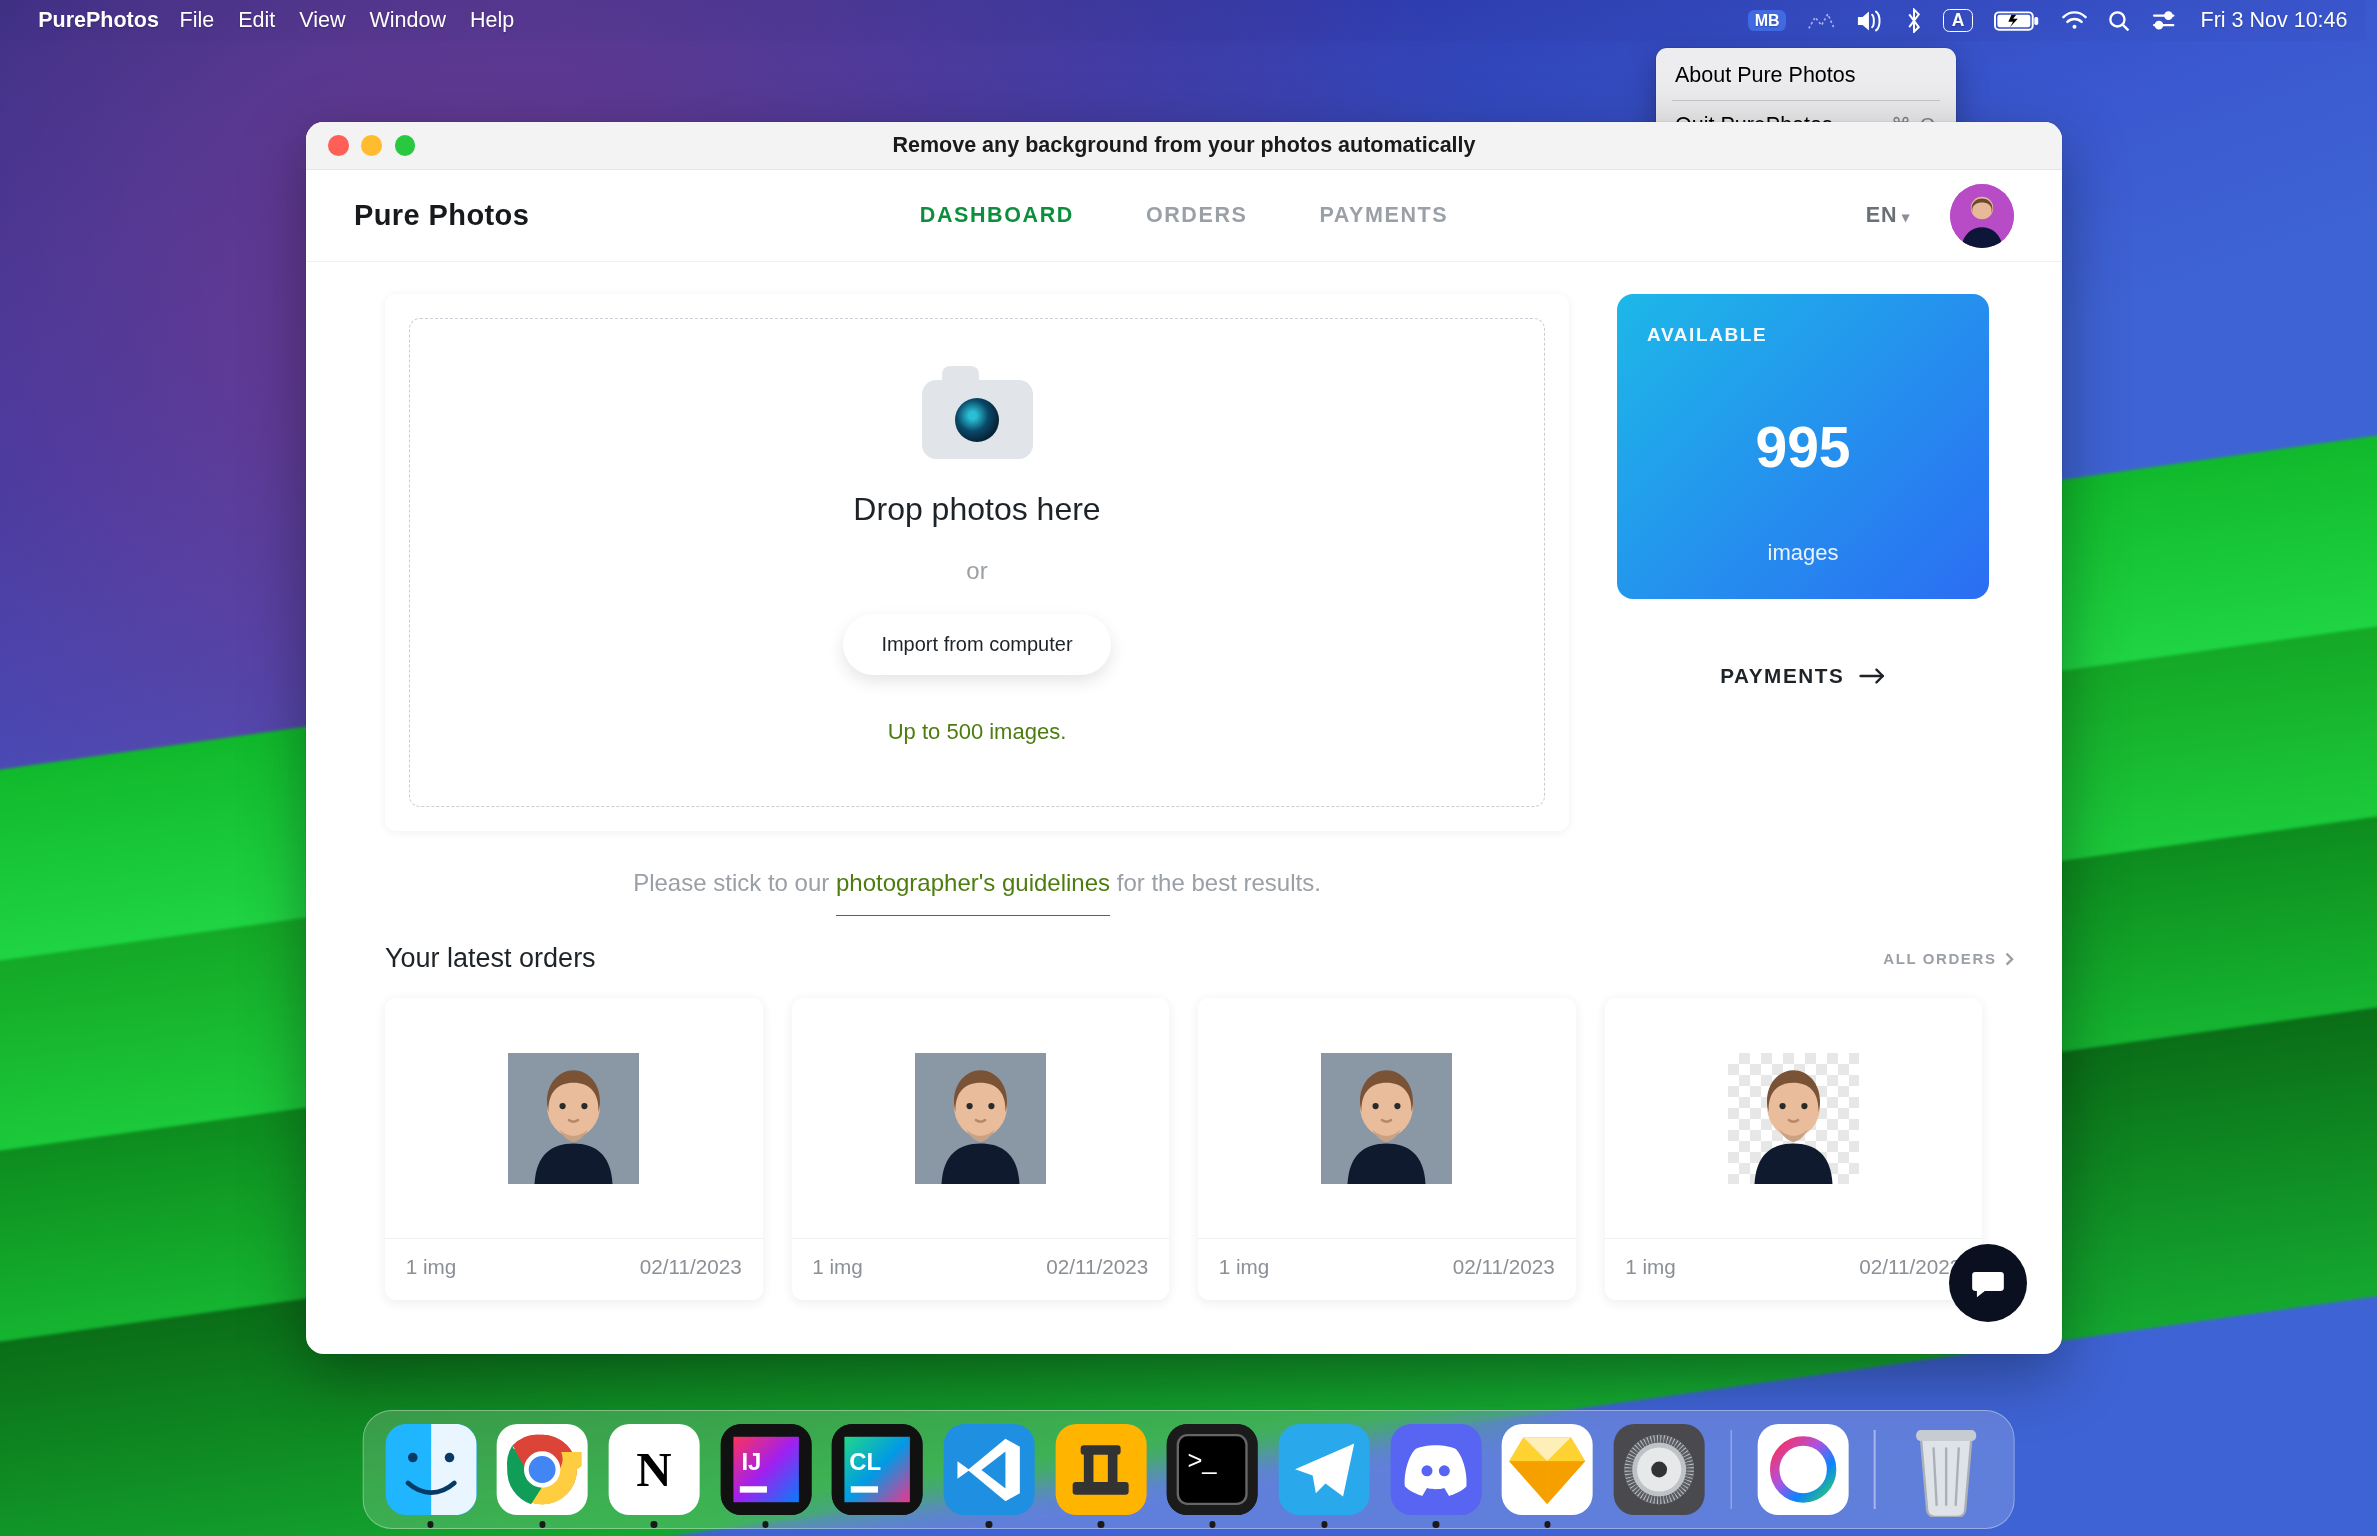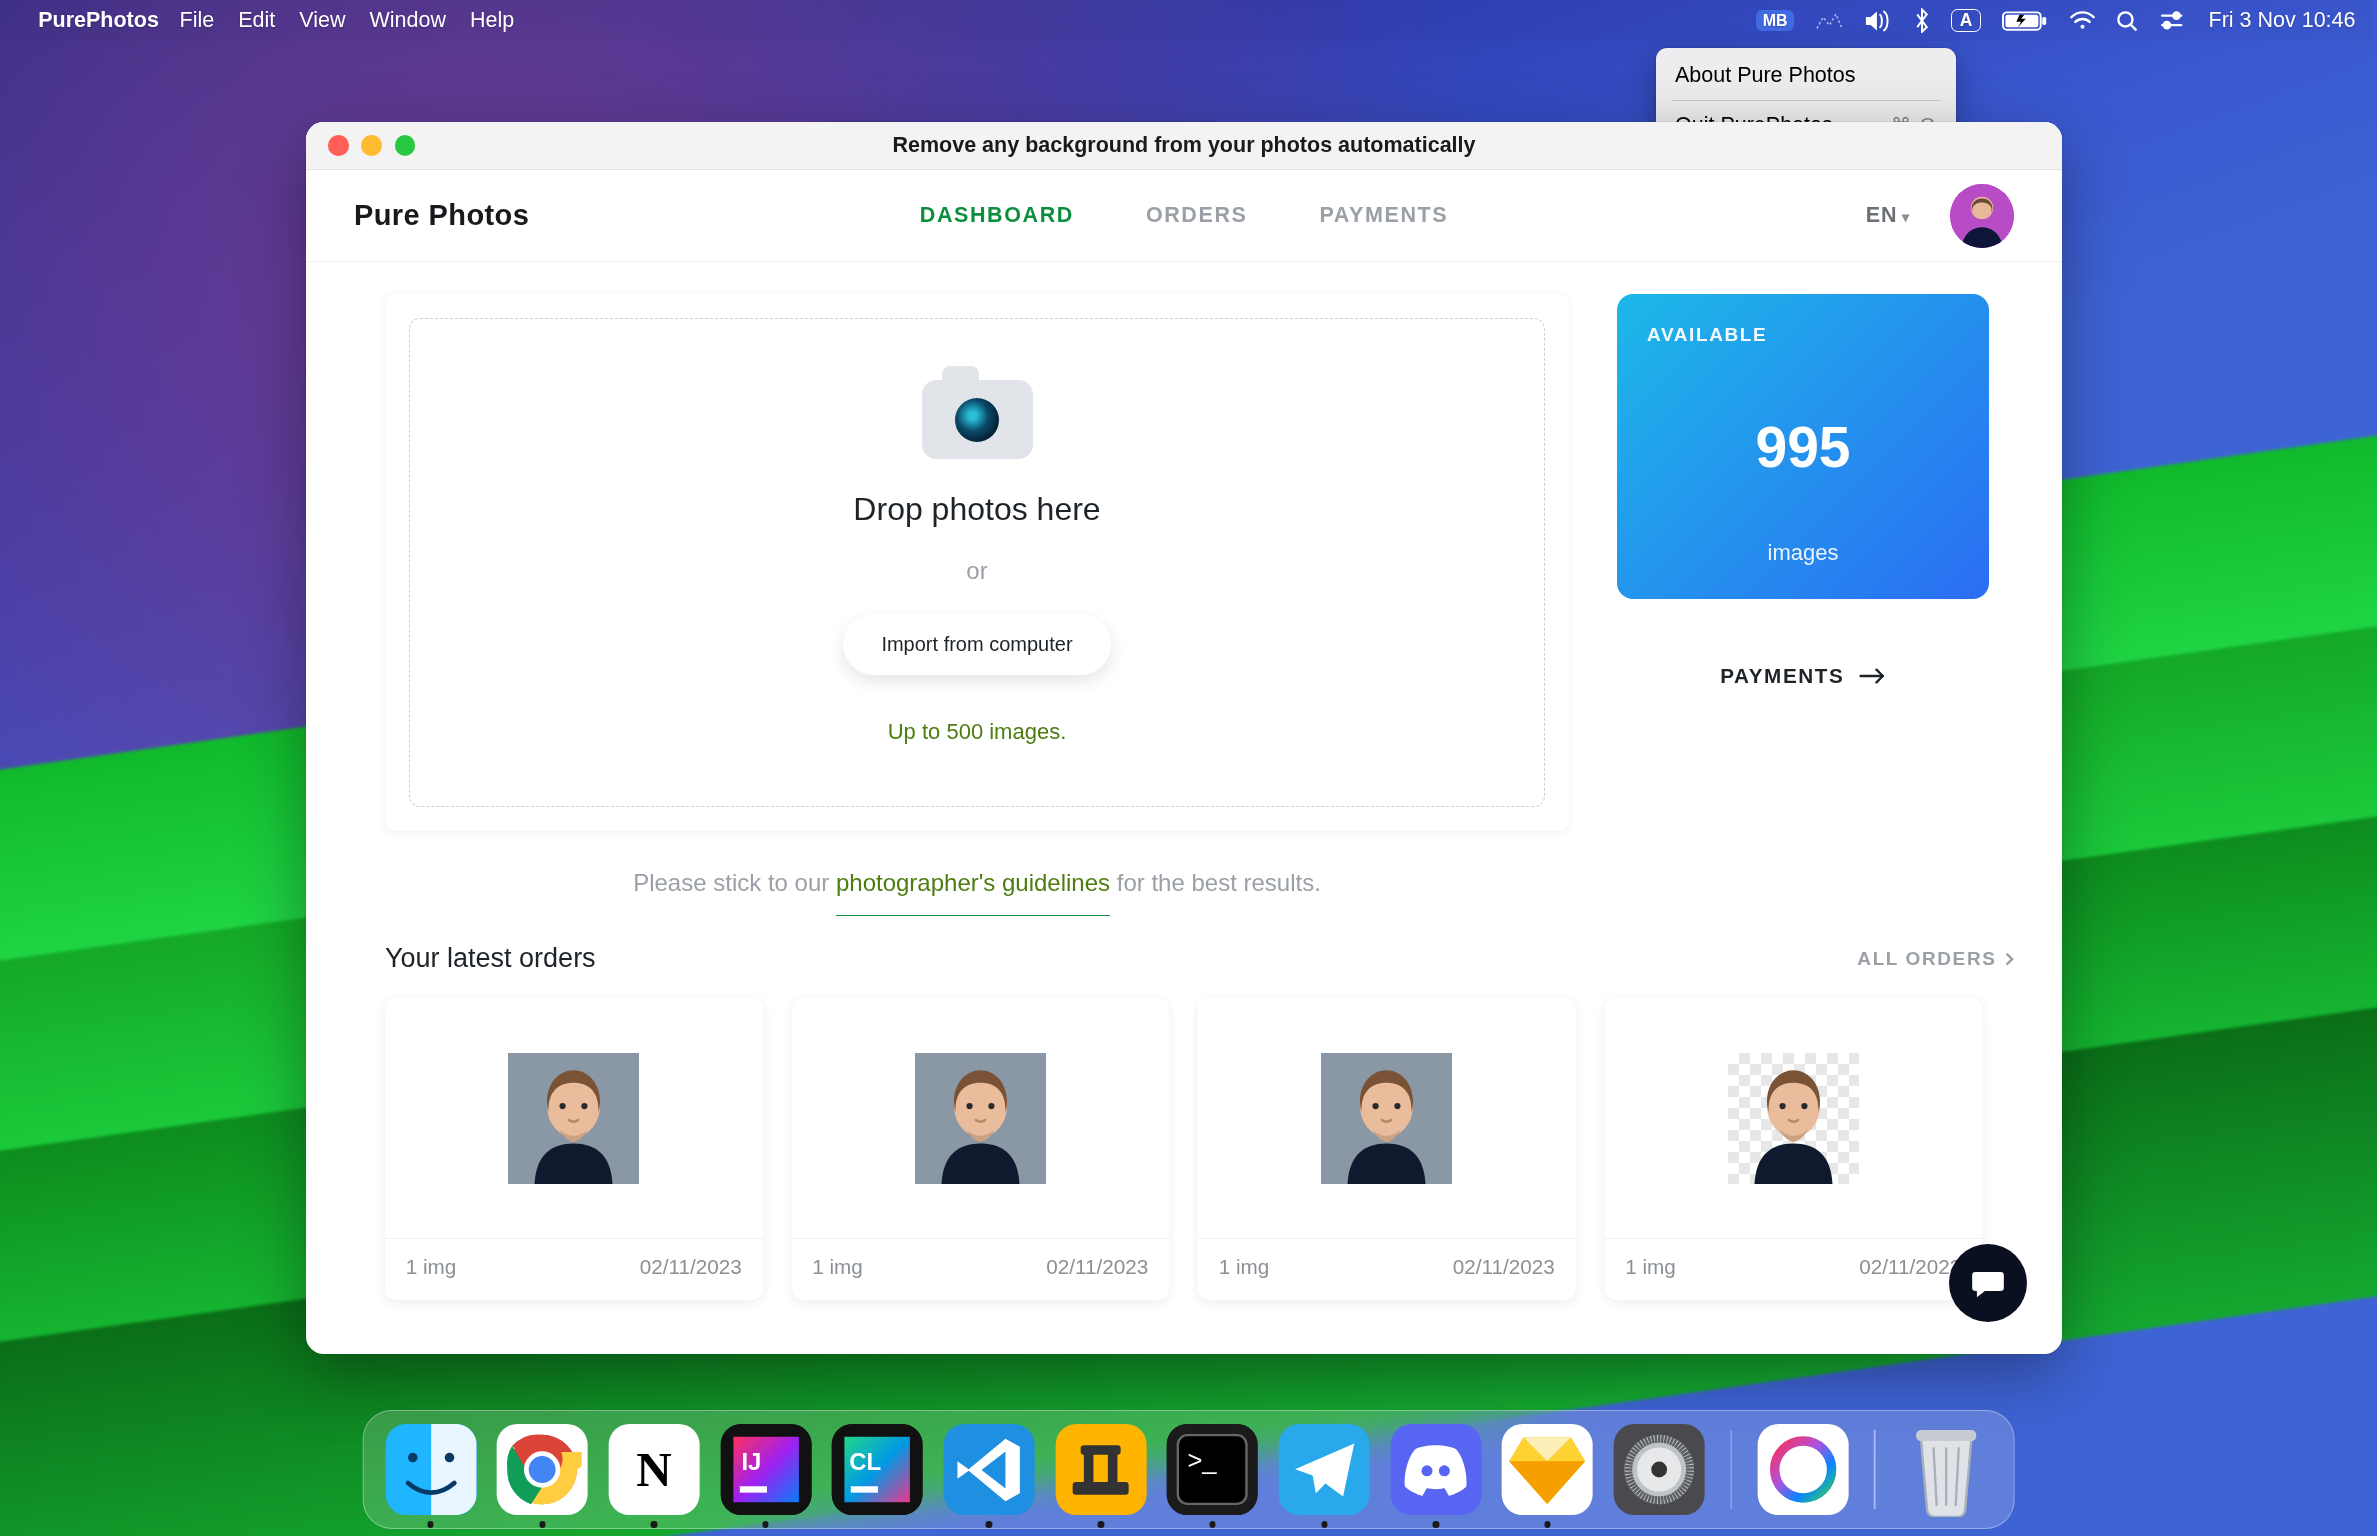--- a/index.html
+++ b/index.html
@@ -17,21 +17,21 @@
     position:absolute; left:-10%; right:-10%; height:286px; transform:rotate(-8deg);
     filter:blur(1.6px);
   }
   .bg1{top:604px; background:linear-gradient(to bottom,#10b92b,#27e24f);}
   .bg2{top:795px; background:linear-gradient(to bottom,#14a826,#1fdb45);}
   .bg3{top:985px; background:linear-gradient(to bottom,#0d8c1e,#19c93a);}
   .bg4{top:1176px; background:linear-gradient(to bottom,#0a6e17,#14a830);}
 
   
   .menubar {
-    position:absolute; top:0; left:0; right:4px; height:41px;
+    position:absolute; top:0; left:0; right:12px; height:41px;
     background:rgba(40,40,120,.05);
     display:flex; align-items:center; color:#fff; font-size:21.5px; padding:0 17.5px;
     text-shadow:0 0.8px 1.6px rgba(0,0,0,.25);
   }
   .menubar .apple { font-size:25.4px; margin-right:20.7px; }
   .menubar .app-name { font-weight:700; margin-right:20.7px; }
   .menubar .m-item { margin-right:24px; cursor:default; }
   .menubar .spacer { flex:1; }
   .menubar .status-item { margin-left:20.7px; display:inline-flex; align-items:center; }
   .mb-badge { background:#4169e1; border-radius:6.4px; padding:1.6px 6.4px; font-size:16px; font-weight:700; }
@@ -121,21 +121,21 @@
   .cc-unit { font-size:22px; opacity:.9; margin-top:16px; }
   .cc-btn {
     margin-top:35px; background:#fff; color:#1e2328; border:none; border-radius:32px;
     padding:19px 32px; font-size:20.7px; font-weight:800; letter-spacing:1.6px;
     display:flex; align-items:center; gap:14.3px; cursor:pointer;
   }
 
   .orders-section { padding:14.3px 48px 0 79px; }
   .orders-head { display:flex; align-items:center; justify-content:space-between; }
   .orders-title { font-size:27px; font-weight:500; color:#1e2328; }
-  .all-orders { font-size:19px; font-weight:800; letter-spacing:1.6px; color:#9aa0a6; display:flex; align-items:center; gap:8px; }
+  .all-orders { font-size:15px; font-weight:800; letter-spacing:1.6px; color:#9aa0a6; display:flex; align-items:center; gap:8px; }
 
   .orders-grid { display:flex; gap:29px; margin-top:24px; margin-right:32px; }
   .order-card {
     flex:1; background:#fff; border-radius:11px; box-shadow:0 2.4px 11px rgba(30,40,60,.08);
     display:flex; flex-direction:column; overflow:hidden; min-width:0;
   }
   .order-thumb { height:240px; display:flex; align-items:center; justify-content:center; background:#fff; }
   .thumb-box { width:133px; height:133px; background:#8a98a6; position:relative; border:1.6px solid #fff; }
   .thumb-box.checker {
     background-image:

